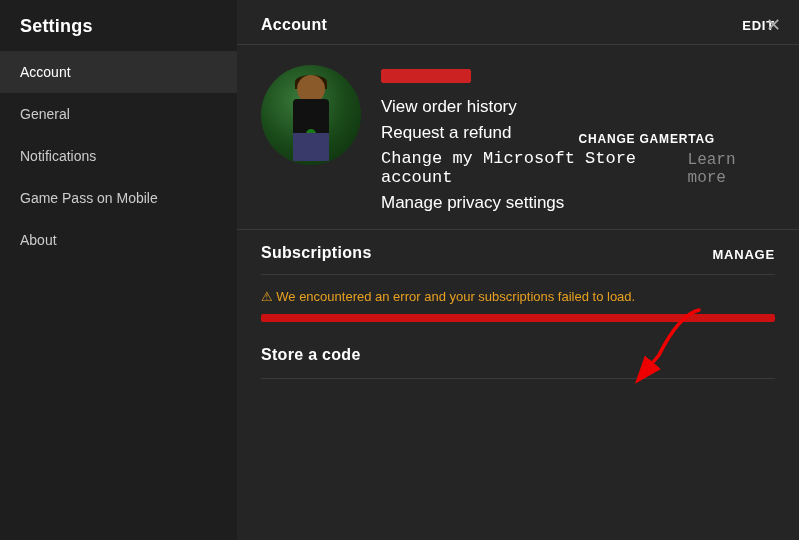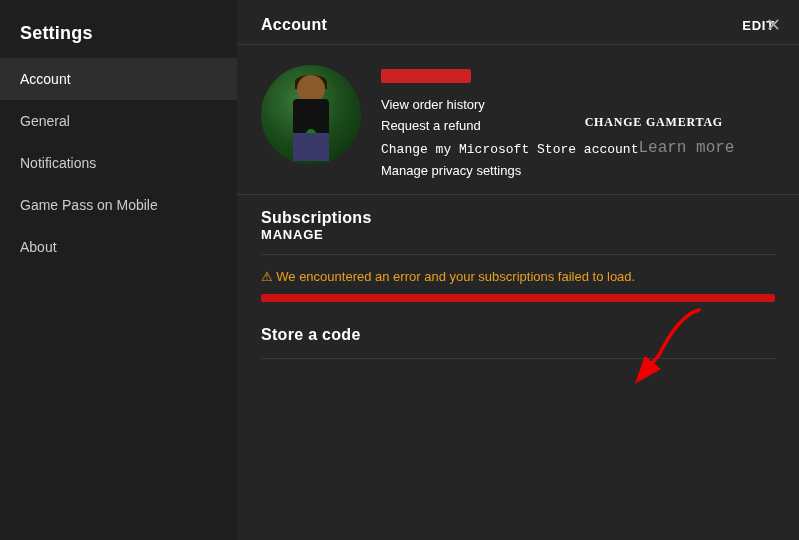--- a/index.html
+++ b/index.html
@@ -20,21 +20,21 @@
       background: #1e1e1e;
       display: flex;
       flex-direction: column;
       padding-top: 0;
     }
 
     .sidebar-title {
       font-size: 18px;
       font-weight: 600;
       color: #fff;
-      padding: 23px 20px 14px 20px;
+      padding: 16px 20px 14px 20px;
       letter-spacing: 0.2px;
     }
 
     .sidebar-item {
       padding: 13px 20px;
       font-size: 14px;
       color: #ccc;
       cursor: pointer;
       user-select: none;
     }
@@ -193,35 +193,34 @@
 
     .change-gamertag-btn {
       background: none;
       border: none;
       color: #fff;
       font-size: 12px;
       font-weight: 700;
       letter-spacing: 0.8px;
       cursor: pointer;
       position: absolute;
-      right: 32px;
+      right: 40px;
       top: 50%;
       transform: translateY(-50%);
-      font-family: Liberation Serif, serif;
     }
 
     .profile-links {
       display: flex;
       flex-direction: column;
       gap: 6px;
       margin-top: 8px;
     }
 
     .profile-link {
-      font-size: 13px;
+      font-size: 17px;
       color: #fff;
       cursor: pointer;
       font-weight: 500;
     }
 
     .profile-link-row {
       display: flex;
       align-items: flex-end;
       font-family: Liberation Mono, monospace;
     }
@@ -232,25 +231,24 @@
       cursor: pointer;
     }
 
     
     .subscriptions-section {
       padding: 0 24px;
     }
 
     .subs-header {
       display: flex;
-      align-items: flex-start;
+      align-items: flex-end;
       justify-content: space-between;
       padding: 14px 0 12px 0;
       border-bottom: 1px solid #3a3a3a;
-      flex-direction: column;
     }
 
     .error-box {
       padding: 14px 0 10px 0;
     }
 
     .error-message {
       font-size: 13px;
       color: #e8a020;
       display: flex;

